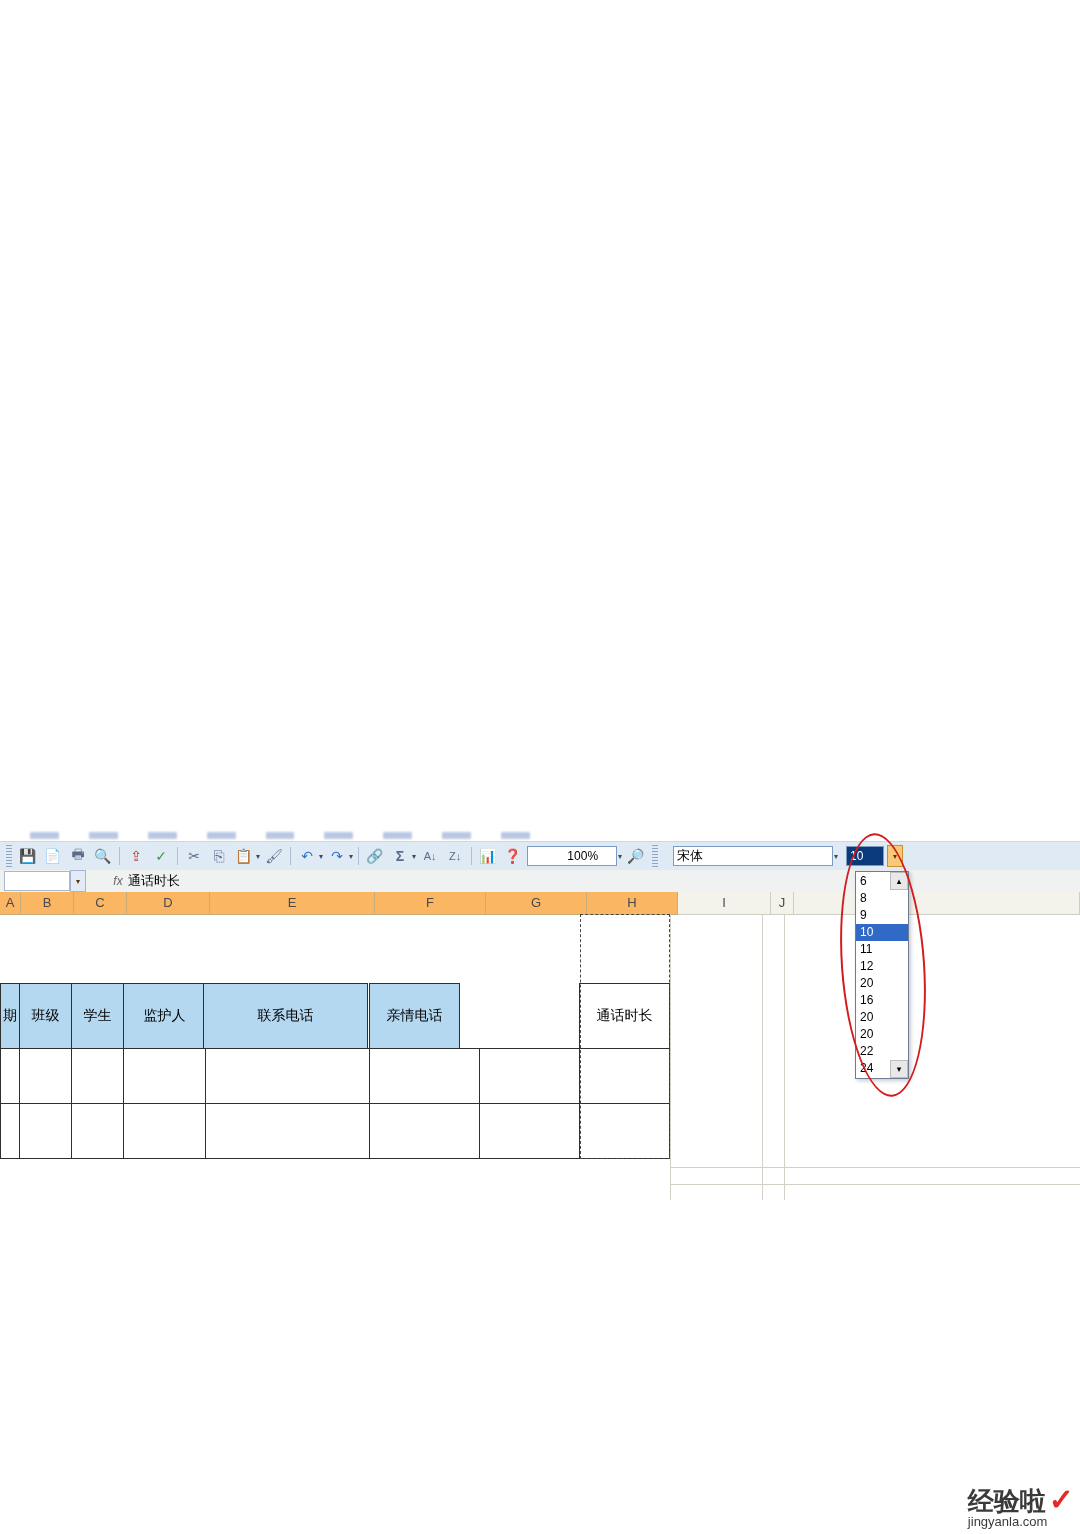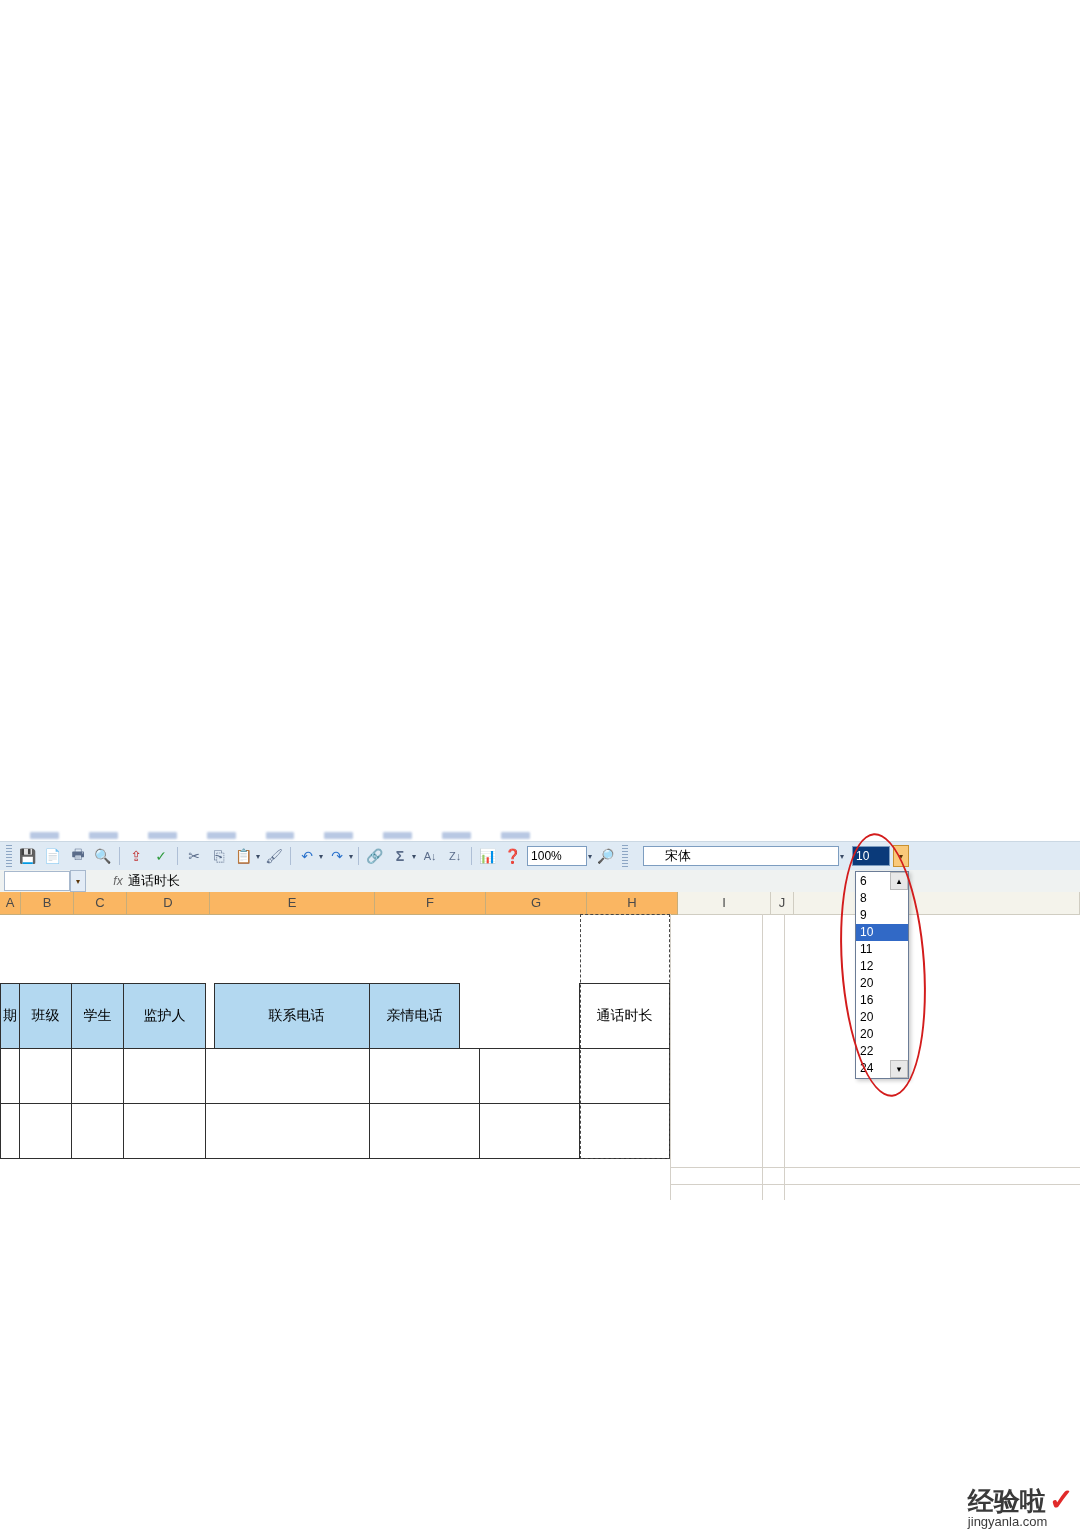--- a/index.html
+++ b/index.html
@@ -6,22 +6,22 @@
   .page{position:relative;width:1080px;height:1534px;}
   .screenshot{position:absolute;left:0;top:415px;right:0;height:370px;background:#fff;}
   
   .menu-blur{position:absolute;left:30px;top:417px;right:550px;height:8px;display:flex;gap:30px;}
   .menu-blur span{width:38px;height:7px;background:#b8c8e3;border-radius:1px;filter:blur(1px);}
   
   .toolbar-row{position:absolute;left:0;top:426px;right:0;height:28px;display:flex;align-items:center;padding:0 4px;gap:3px;background:#dfeaf4;border-top:1px solid #cbd8e3;border-bottom:1px solid #cbd8e3;}
   .tb-ico{width:20px;height:20px;display:flex;align-items:center;justify-content:center;font-size:14px;color:#5a6c8a;border:1px solid transparent;border-radius:2px;}
   .tb-sep{width:1px;height:18px;background:#aebfd6;margin:0 2px;}
   .dd-arrow{font-size:8px;color:#3a4c66;margin-left:-2px;}
-  .zoom-box{width:52px;height:18px;background:#fff;border:1px solid #7d9dc0;font-size:12px;text-align:left;padding:0 3px;line-height:18px;}
-  .font-name-box{margin-left:10px;width:152px;height:18px;background:#fff;border:1px solid #7d9dc0;font-size:13px;padding:0 21px;line-height:18px;}
+  .zoom-box{width:52px;height:18px;background:#fff;border:1px solid #7d9dc0;font-size:12px;text-align:right;padding:0 18px;line-height:18px;}
+  .font-name-box{margin-left:10px;width:152px;height:18px;background:#fff;border:1px solid #7d9dc0;font-size:13px;padding:0 3px;line-height:18px;}
   .font-size-box{width:30px;height:18px;background:#0a3a7a;color:#fff;border:1px solid #7d9dc0;font-size:12px;padding:0 3px;line-height:18px;}
   .font-dd-btn{width:14px;height:20px;background:#f9c97a;border:1px solid #c89030;display:flex;align-items:center;justify-content:center;font-size:8px;color:#5a3408;}
   .grab{width:6px;height:22px;background:repeating-linear-gradient(to bottom,#8da6c4,#8da6c4 1px,transparent 1px,transparent 3px);margin:0 2px;}
   
   .formula-row{position:absolute;left:0;top:455px;right:0;height:22px;display:flex;align-items:center;background:#eff2f1;border-bottom:1px solid #bbc2c8;font-size:13px;}
   .name-box{width:58px;height:18px;background:#fff;border:1px solid #a7b8cd;margin-left:4px;padding:0 3px;line-height:18px;}
   .name-dd{width:14px;height:20px;background:#e3ecf6;border:1px solid #a7b8cd;display:flex;align-items:center;justify-content:center;font-size:8px;color:#5a3408;}
   .fx{width:20px;text-align:center;font-style:italic;color:#666;font-size:12px;margin-left:22px;}
   .formula-txt{font-size:13px;}
   
@@ -138,21 +138,21 @@
     <div class="grid-line-v" style="left:762px;top:499px;height:286px;"></div>
     <div class="grid-line-v" style="left:784px;top:499px;height:286px;"></div>
     <div class="grid-line-h" style="top:752px;left:670px;"></div>
     <div class="grid-line-h" style="top:769px;left:670px;"></div>
 
 
     <div class="thdr blue" style="left:0;width:20px;">期</div>
     <div class="thdr blue" style="left:19px;width:53px;">班级</div>
     <div class="thdr blue" style="left:71px;width:53px;">学生</div>
     <div class="thdr blue" style="left:123px;width:83px;">监护人</div>
-    <div class="thdr blue" style="left:214px;width:165px;">联系电话</div>
+    <div class="thdr blue" style="left:203px;width:165px;">联系电话</div>
     <div class="thdr blue" style="left:369px;width:91px;">亲情电话</div>
     <div class="thdr" style="left:579px;width:91px;background:#fff;">通话时长</div>
 
     <div class="drow" style="left:0;top:633px;width:20px;"></div>
     <div class="drow" style="left:19px;top:633px;width:53px;"></div>
     <div class="drow" style="left:71px;top:633px;width:53px;"></div>
     <div class="drow" style="left:123px;top:633px;width:83px;"></div>
     <div class="drow" style="left:205px;top:633px;width:165px;"></div>
     <div class="drow" style="left:369px;top:633px;width:111px;"></div>
     <div class="drow" style="left:479px;top:633px;width:101px;"></div>

